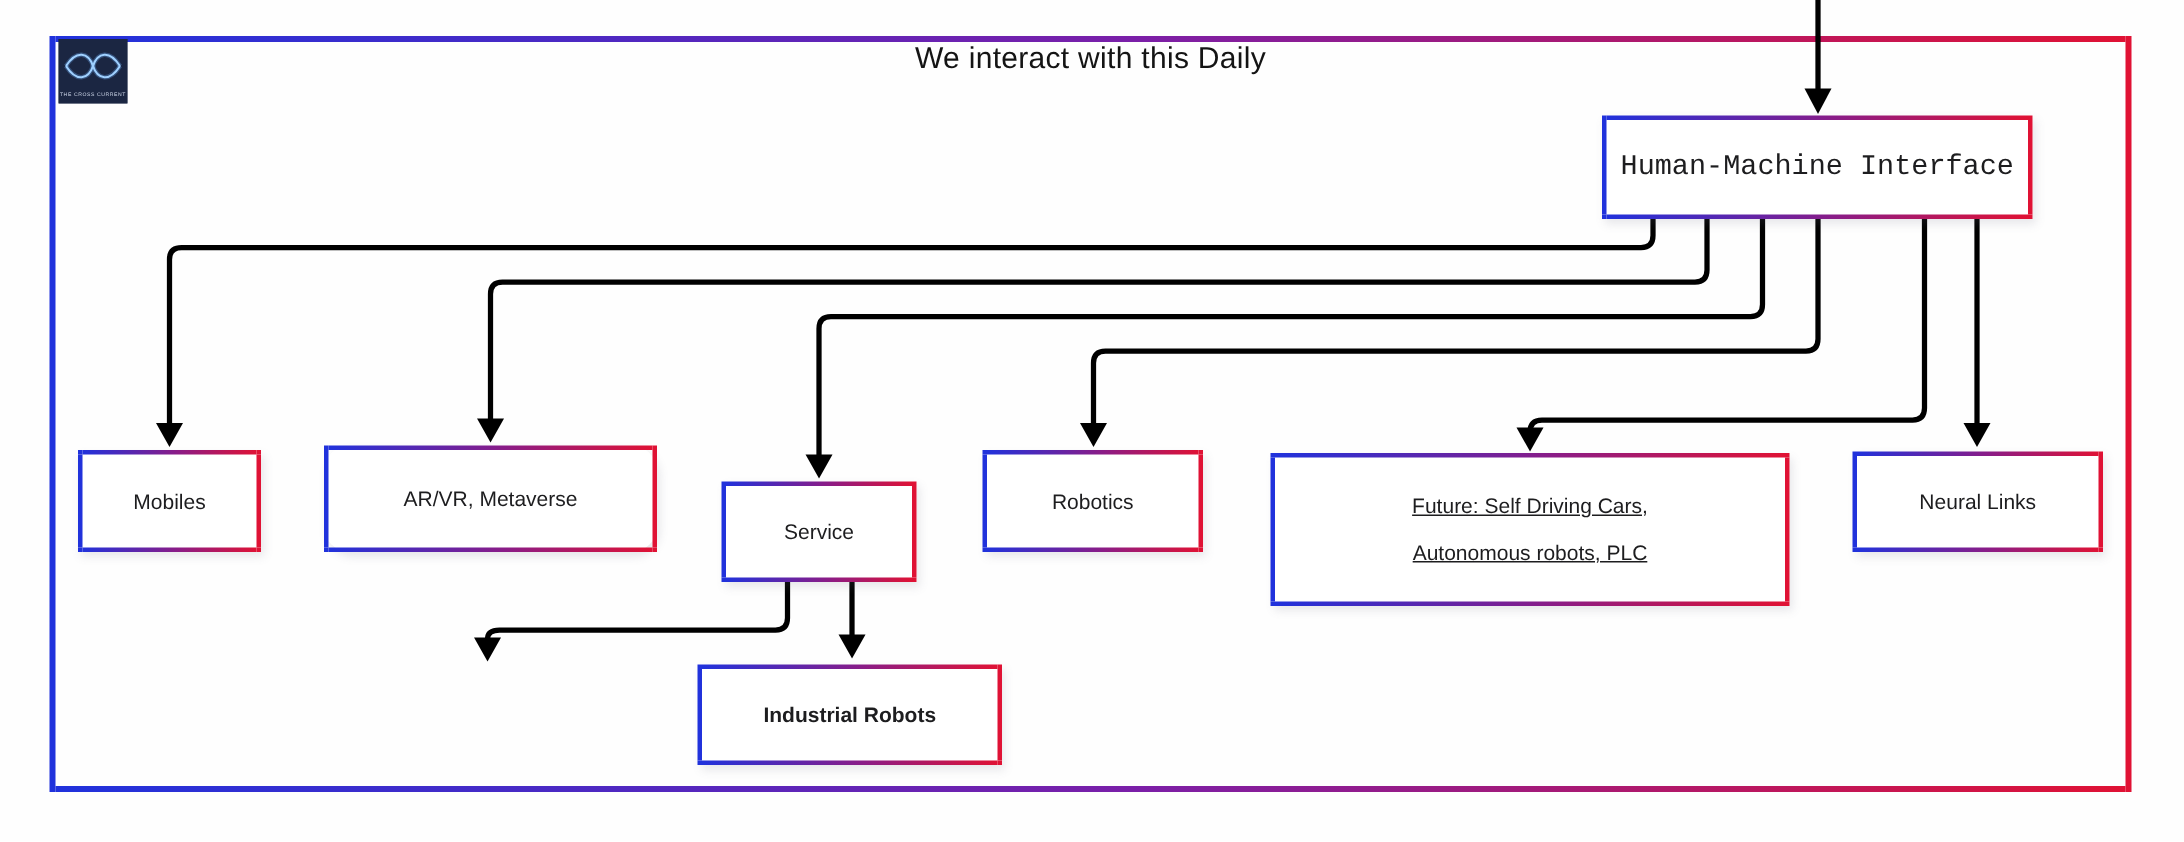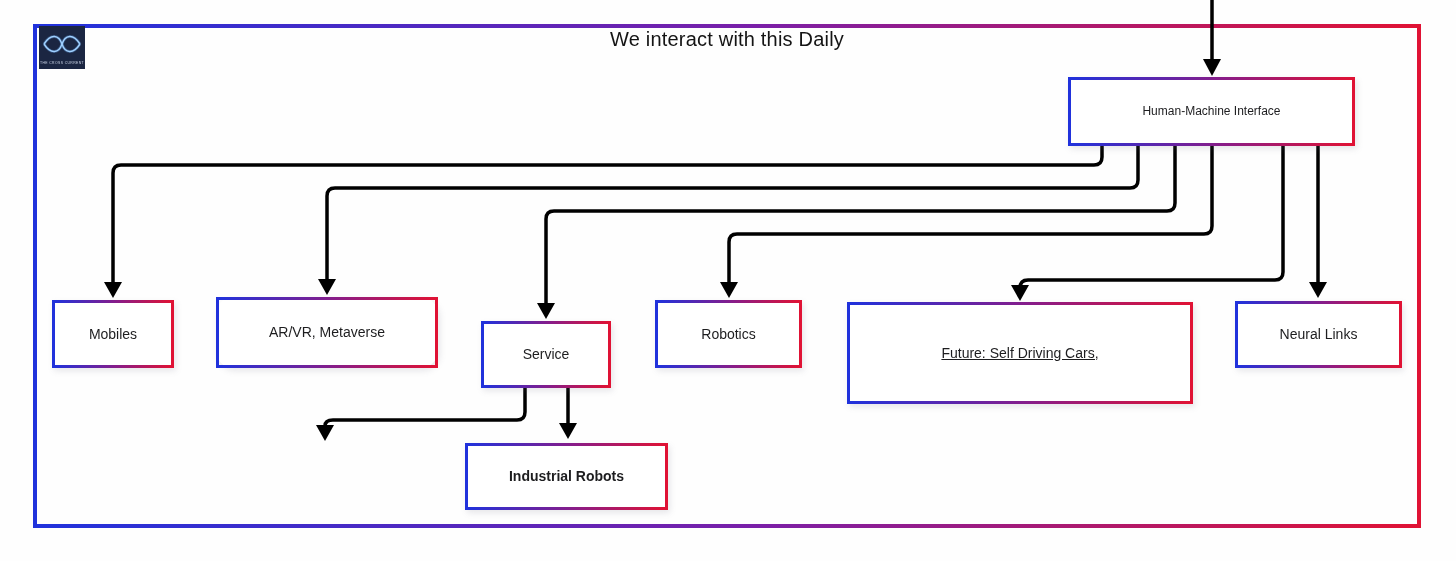--- a/index.html
+++ b/index.html
@@ -21,21 +21,21 @@
     background:#1b2642;display:block;
   }
   .node{
     position:absolute;box-sizing:border-box;background:#ffffff;
     border:3px solid;border-image:linear-gradient(90deg,#2032dc 0%,#8b1c86 55%,#e01234 100%) 1;
     display:flex;flex-direction:column;align-items:center;justify-content:center;
     font-size:14px;color:#1d1d1f;text-align:center;
     box-shadow:2px 3px 6px rgba(110,110,130,.16);
   }
   .node .line{display:block;line-height:31px;}
-  .n-hmi{left:1068px;top:77px;width:287px;height:69px;font-size:12px;}
+  .n-hmi{left:1068px;top:77px;width:287px;height:69px;font-size:19px;font-family:Liberation Mono, monospace;}
   .n-mobiles{left:52px;top:300px;width:122px;height:68px;}
   .n-arvr{left:216px;top:297px;width:222px;height:71px;border-radius:17px;}
   .n-robotics{left:481px;top:321px;width:130px;height:67px;}
   .n-wearables{left:655px;top:300px;width:147px;height:68px;}
   .n-future{left:847px;top:302px;width:346px;height:102px;text-decoration:underline;}
   .n-neural{left:1235px;top:301px;width:167px;height:67px;}
   .n-service{left:232px;top:443px;width:189px;height:67px;}
   .n-industrial{left:465px;top:443px;width:203px;height:67px;font-weight:bold;}
   .edges{position:absolute;left:0;top:0;width:1456px;height:561px;pointer-events:none;}
   .edges path{fill:none;stroke:#000;stroke-width:3.5px;}
@@ -115,20 +115,21 @@
   <div class="node n-robotics">
     <span class="line">Service</span>
   </div>
 
   <div class="node n-wearables">
     <span class="line">Robotics</span>
   </div>
 
   <div class="node n-future">
     <span class="line">Future: Self Driving Cars,</span>
+    <span class="line">Autonomous robots, PLC</span>
   </div>
 
   <div class="node n-neural">
     <span class="line">Neural Links</span>
   </div>
 
 
   <div class="node n-industrial">
     <span class="line">Industrial Robots</span>
   </div>

